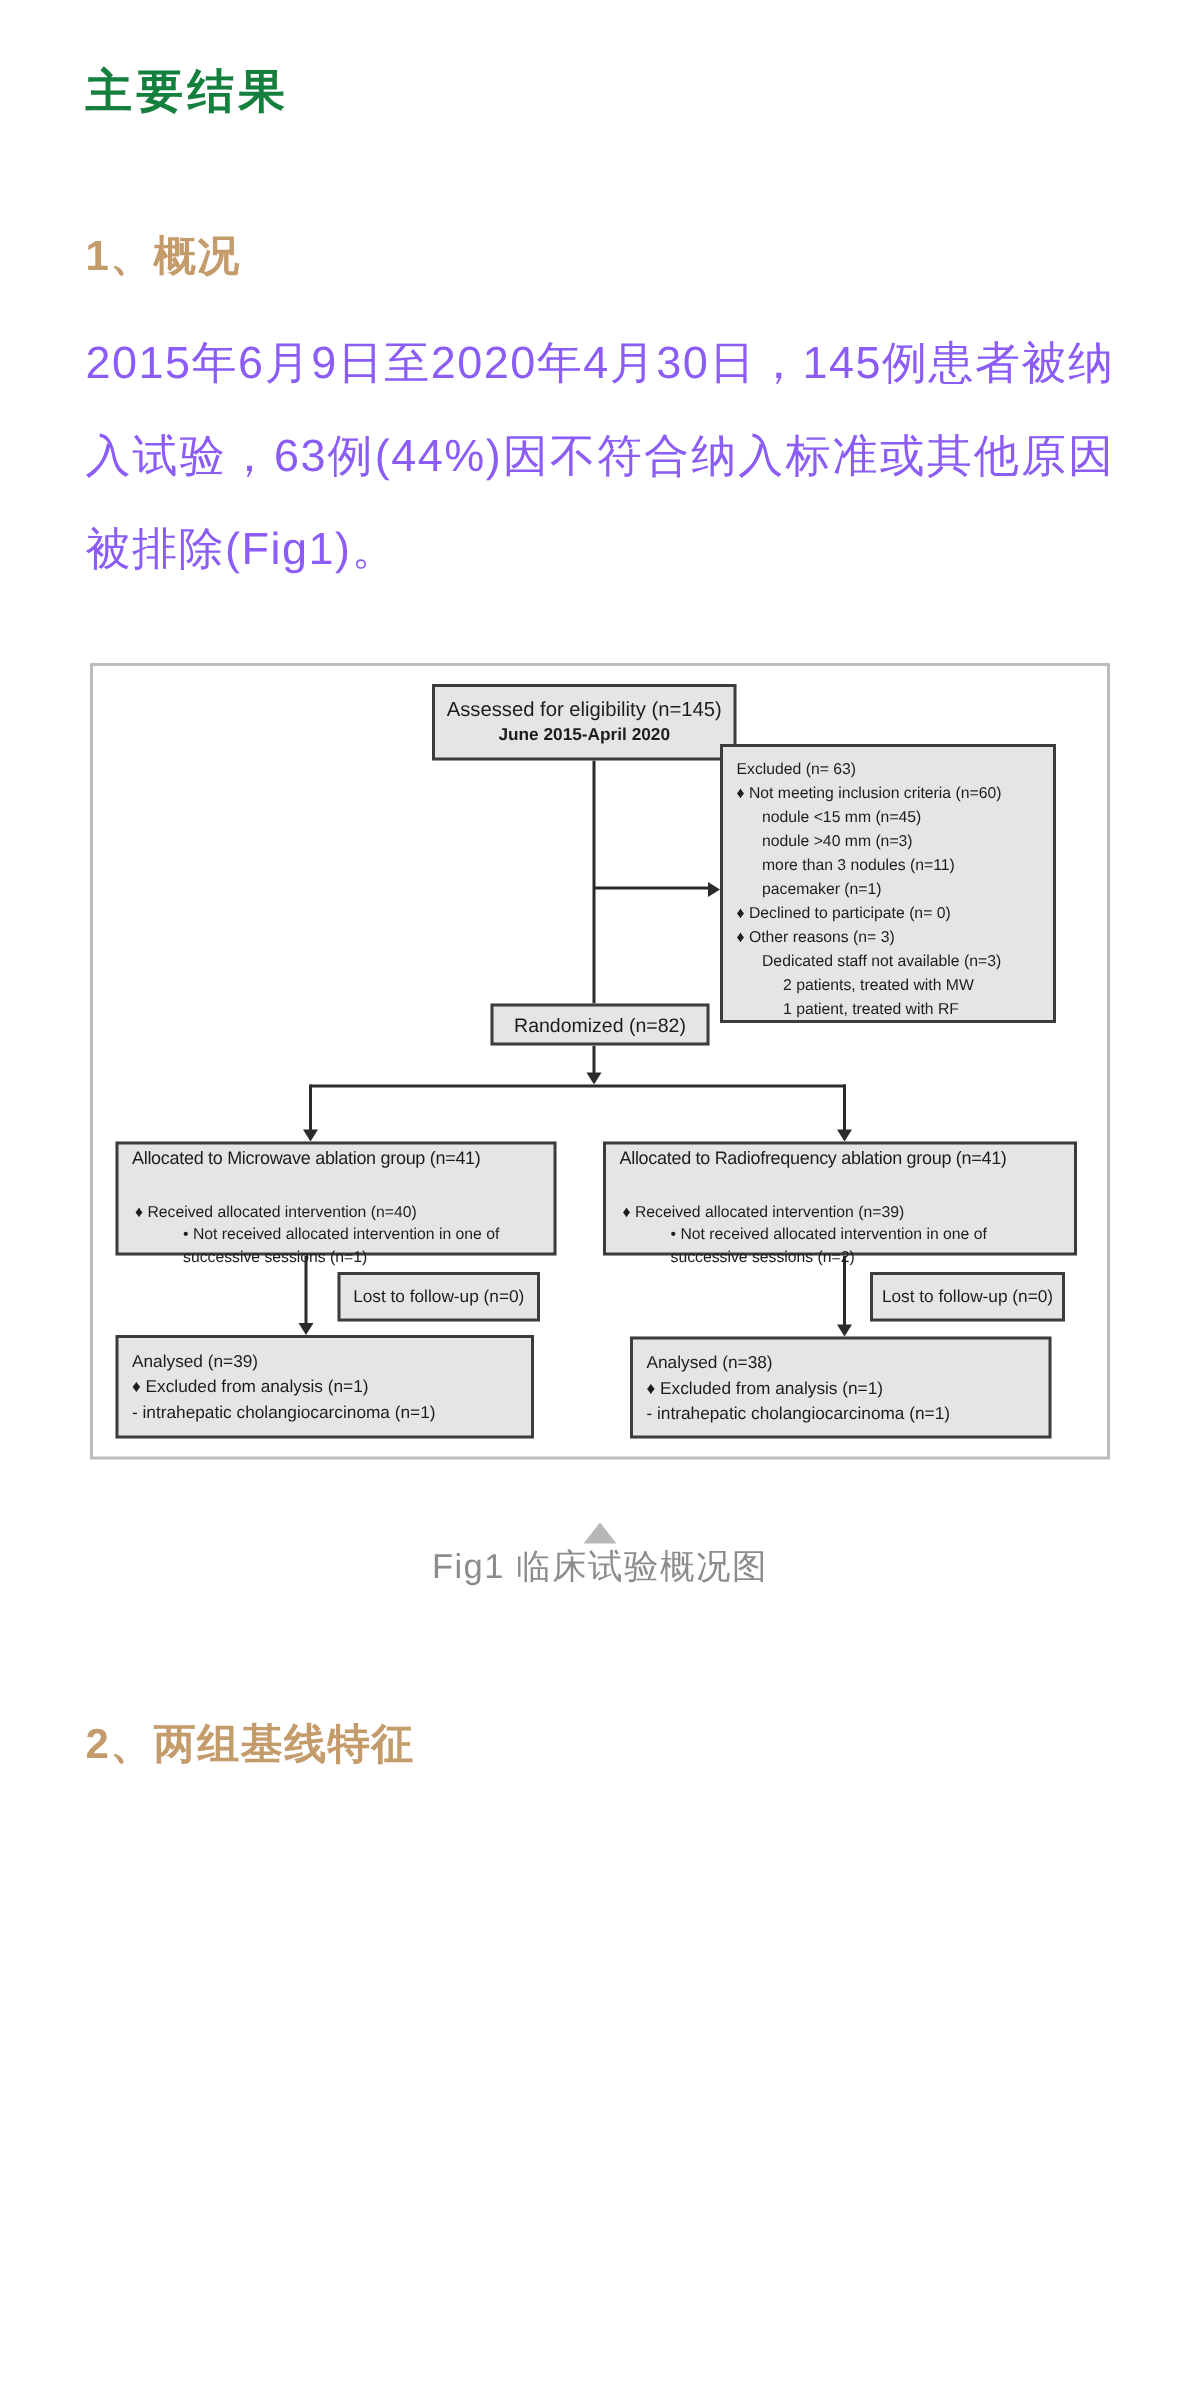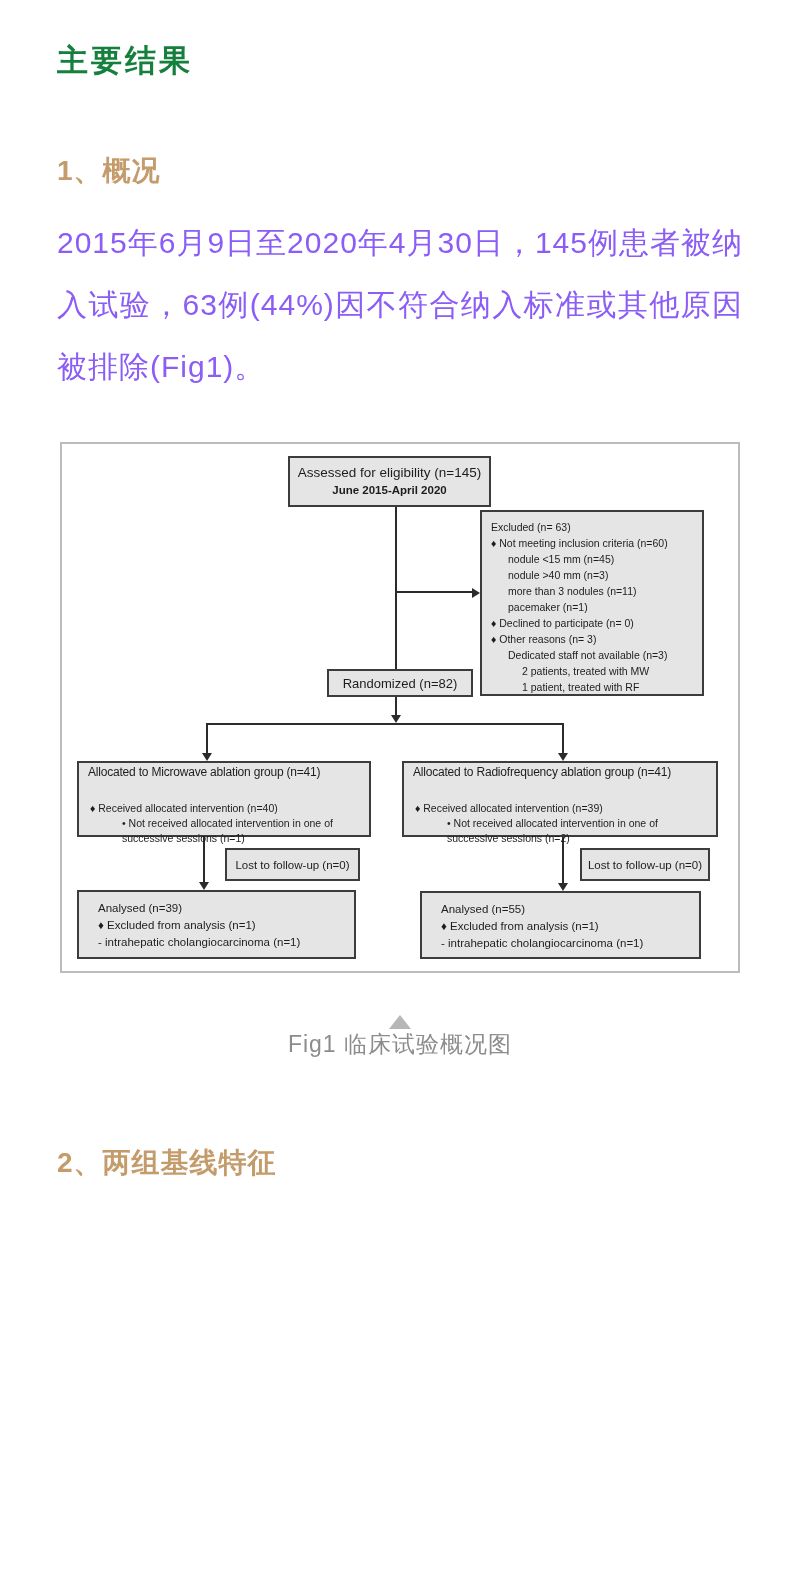--- a/index.html
+++ b/index.html
@@ -61,40 +61,40 @@
     border-left:5px solid transparent;border-right:5px solid transparent;
     border-top:8px solid #2b2b2b;}
   .arr-r{position:absolute;width:0;height:0;
     border-top:5px solid transparent;border-bottom:5px solid transparent;
     border-left:8px solid #2b2b2b;}
 
   #b-assessed{left:226px;top:12px;width:203px;height:51px;text-align:center;padding-top:6px;}
   #b-assessed .t1{font-size:13.5px;line-height:18px;}
   #b-assessed .t2{font-size:11.5px;font-weight:bold;line-height:16px;}
 
-  #b-excluded{left:418px;top:66px;width:224px;height:186px;padding:7px 5px 0 9px;font-size:10.5px;line-height:16px;}
+  #b-excluded{left:418px;top:52px;width:224px;height:186px;padding:7px 5px 0 9px;font-size:10.5px;line-height:16px;}
   #b-excluded .ind1{padding-left:13px;text-indent:-13px;}
   #b-excluded .ind2{padding-left:17px;}
   #b-excluded .ind3{padding-left:31px;}
 
   #b-randomized{left:265px;top:225px;width:146px;height:28px;
     display:flex;align-items:center;justify-content:center;font-size:13px;}
 
   .alloc{padding:1px 8px 0 9px;}
   .alloc .at{font-size:12px;white-space:nowrap;letter-spacing:-0.2px;line-height:17px;}
   .alloc .b1{font-size:10.5px;line-height:15px;padding-left:2px;margin-top:20px;}
   .alloc .b2{font-size:10.5px;line-height:15px;padding-left:34px;}
   #b-mwa{left:15px;top:317px;width:294px;height:76px;}
   #b-rfa{left:340px;top:317px;width:316px;height:76px;}
 
   .lost{display:flex;align-items:center;justify-content:center;font-size:11.5px;}
   #b-lost-l{left:163px;top:404px;width:135px;height:33px;}
   #b-lost-r{left:518px;top:404px;width:130px;height:33px;}
 
-  .anl{padding:8px 8px 0 19px;font-size:11.5px;line-height:17px;}
+  .anl{padding:8px 8px 0 9px;font-size:11.5px;line-height:17px;}
   #b-an-l{left:15px;top:446px;width:279px;height:69px;}
   #b-an-r{left:358px;top:447px;width:281px;height:68px;}
 
   
   .tri-up{
     width:0;height:0;margin:42px auto 0 auto;
     border-left:11px solid transparent;
     border-right:11px solid transparent;
     border-bottom:14px solid #b7b7b7;
     cursor:pointer;
@@ -178,21 +178,21 @@
       <span>Lost to follow-up (n=0)</span>
     </div>
 
     <div class="fcbox anl" id="b-an-l">
       <div>Analysed (n=39)</div>
       <div>♦ Excluded from analysis (n=1)</div>
       <div>- intrahepatic cholangiocarcinoma (n=1)</div>
     </div>
 
     <div class="fcbox anl" id="b-an-r">
-      <div>Analysed (n=55)</div>
+      <div>Analysed (n=38)</div>
       <div>♦ Excluded from analysis (n=1)</div>
       <div>- intrahepatic cholangiocarcinoma (n=1)</div>
     </div>
 
   </div>
 
   <div class="tri-up"></div>
   <div class="fig-caption">Fig1 临床试验概况图</div>
 
   <h2 class="sec-heading" id="sec2-heading">2、两组基线特征</h2>

